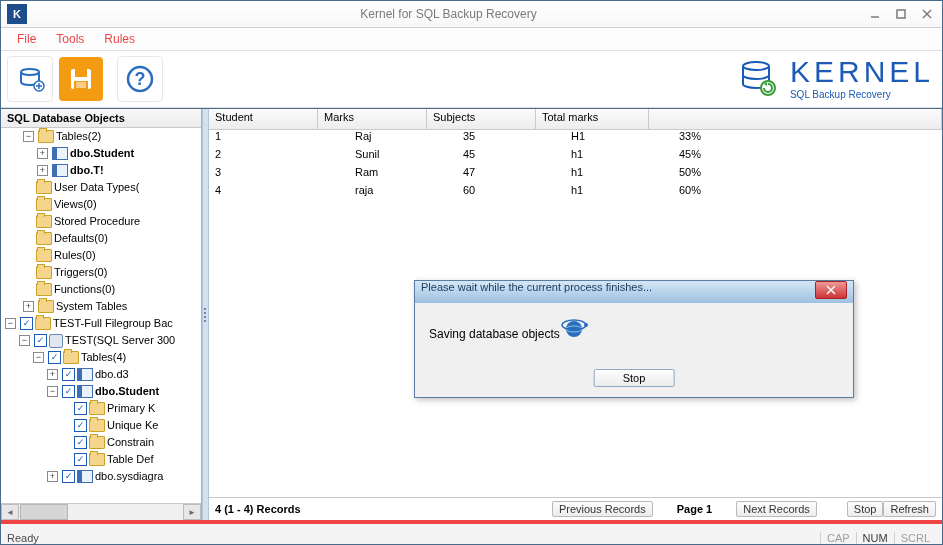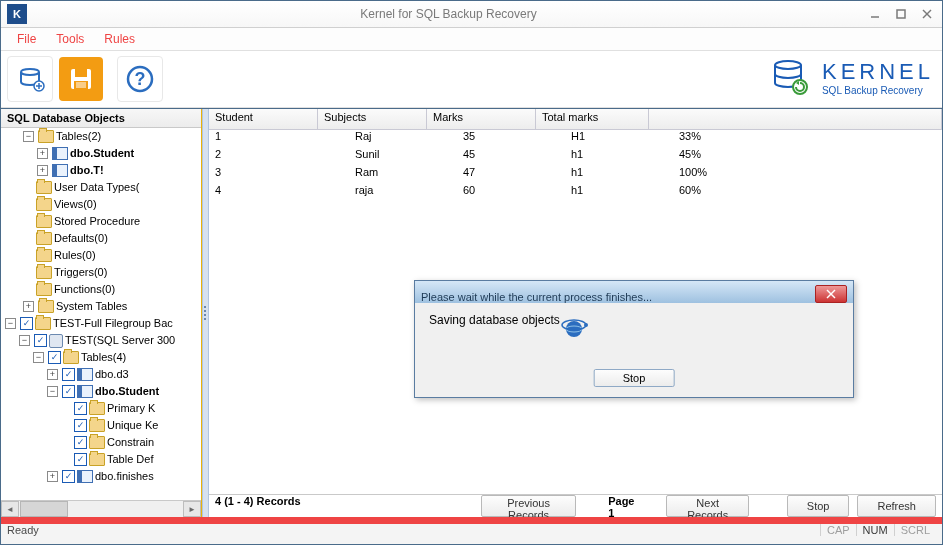--- a/index.html
+++ b/index.html
@@ -12,21 +12,21 @@
 .menubar{height:22px;background:#fdfdfd;display:flex;align-items:center;padding:0 6px;border-bottom:1px solid #e0e0e0}
 .menubar .mitem{padding:2px 10px;color:#ef4444;cursor:pointer}
 .toolbar{height:56px;background:#fff;display:flex;align-items:center;padding:0 6px;border-bottom:1px solid #e0e0e0;position:relative}
 .tbtn{width:44px;height:44px;margin-right:6px;border-radius:4px;display:flex;align-items:center;justify-content:center;cursor:pointer}
 .tbtn.add{background:#fff;border:1px solid #e8e8e8}
 .tbtn.save{background:#f39c12}
 .tbtn.help{background:#fff;border:1px solid #e8e8e8;margin-left:8px}
 .logo{position:absolute;right:8px;top:4px;display:flex;align-items:center;gap:8px}
 .logo svg{width:44px;height:44px}
 .logo .brand{color:#1a5bb5}
-.logo .brand .l1{font-size:22px;letter-spacing:4px;font-weight:400}
+.logo .brand .l1{font-size:30px;letter-spacing:4px;font-weight:400}
 .logo .brand .l2{font-size:10px}
 .body{flex:1;display:flex;min-height:0;border-top:1px solid #4a6b8a}
 .left{width:200px;display:flex;flex-direction:column;border-right:1px solid #eab308;min-height:0;background:#fff}
 .left .pane-title{background:linear-gradient(#f7f7f7,#ececec);border-bottom:1px solid #c9c9c9;padding:3px 6px;font-weight:bold;font-size:11px}
 .tree{flex:1;overflow:hidden;font-size:11px;line-height:17px;position:relative}
 .tree ul{list-style:none;margin:0;padding:0 0 0 14px}
 .tree li{white-space:nowrap}
 .tree .row{display:flex;align-items:center;gap:2px;cursor:pointer}
 .tree .exp{width:9px;height:9px;border:1px solid #8a8a8a;display:inline-flex;align-items:center;justify-content:center;font-size:9px;line-height:1;margin-right:2px;color:#444}
 .tree .exp.none{border:none}
@@ -48,33 +48,33 @@
 .grid .gh{display:flex;background:linear-gradient(#fbfbfb,#ededed);border-bottom:1px solid #c9c9d4;height:20px}
 .grid .gh .col{border-right:1px solid #c9c9d4;padding:2px 6px;color:#000;font-size:11px}
 .grid .gr{display:flex;height:18px}
 .grid .gr .col{padding:0 6px;font-size:11px;color:#000}
 .grid .c0{width:128px}
 .grid .c1{width:96px}
 .grid .c2{width:96px}
 .grid .c3{width:96px}
 .grid .c4{width:100px}
 .grid .c5{flex:1}
-.footer{height:22px;border-top:1px solid #c9c9c9;background:#fff;display:flex;padding:0 6px;gap:8px;font-size:11px}
+.footer{height:22px;border-top:1px solid #c9c9c9;background:#fff;display:flex;align-items:center;padding:0 6px;gap:0;font-size:11px}
 .footer .info{flex:0 0 250px;font-weight:bold}
 .footer .spacer{flex:1}
-.footer button{font-family:inherit;font-size:11px;background:linear-gradient(#fdfdfd,#ececec);border:1px solid #b9b9b9;border-radius:2px;padding:1px 19px;cursor:pointer;color:#333}
+.footer button{font-family:inherit;font-size:11px;background:linear-gradient(#fdfdfd,#ececec);border:1px solid #b9b9b9;border-radius:2px;padding:1px 6px;cursor:pointer;color:#333}
 .footer .page{font-weight:bold;margin:0 24px}
-.status{height:20px;background:#f4f4f4;border-top:7px solid #ef4444;display:flex;align-items:flex-start;padding:0 6px;font-size:11px;color:#4a4a4a}
+.status{height:20px;background:#f4f4f4;border-top:4px solid #ef4444;display:flex;align-items:flex-end;padding:0 6px;font-size:11px;color:#4a4a4a}
 .status .sfill{flex:1}
 .status .sseg{padding:0 6px;color:#9e9e9e;border-left:1px solid #d0d0d0}
 .status .sseg.on{color:#3a3a3a}
 .dialog{position:absolute;left:413px;top:279px;width:438px;height:116px;background:#f0f0f0;border:1px solid #5a7ca1;box-shadow:2px 2px 6px rgba(0,0,0,.25)}
-.dialog .dtitle{height:22px;background:linear-gradient(#d5e7f7,#9ec1e0);display:flex;align-items:flex-end;padding:0 6px;color:#1e3a55;font-size:11px}
+.dialog .dtitle{height:22px;background:linear-gradient(#d5e7f7,#9ec1e0);display:flex;align-items:flex-start;padding:0 6px;color:#1e3a55;font-size:11px}
 .dialog .dclose{margin-left:auto;width:30px;height:16px;background:linear-gradient(#e99,#c33);border:1px solid #a22;border-radius:2px;display:flex;align-items:center;justify-content:center;color:#fff;cursor:pointer}
-.dialog .dbody{display:flex;padding:10px 14px;align-items:flex-start}
+.dialog .dbody{display:flex;padding:10px 14px;align-items:flex-end}
 .dialog .stopwrap{position:absolute;left:50%;bottom:10px;transform:translateX(-50%)}
 .dialog button{font-family:inherit;font-size:11px;background:linear-gradient(#fdfdfd,#ececec);border:1px solid #8fa9c6;border-radius:2px;padding:2px 28px;cursor:pointer}
 .tree .srv{display:inline-block;width:12px;height:12px;background:#e0e7f1;border:1px solid #6b89b0;border-radius:2px}
 </style>
 </head>
 <body>
 
 <div class="window">
   <div class="titlebar">
     <div class="app-ico">K</div>
@@ -303,21 +303,21 @@
                                 <span>Table Def</span>
                               </div>
                             </li>
                         </ul>
                       </li>
                       <li>
                           <div class="row">
                             <span class="exp">+</span>
                             <span class="cb">✓</span>
                             <span class="tbl"></span>
-                            <span>dbo.finishes</span>
+                            <span>dbo.sysdiagra</span>
                           </div>
                         </li>
                     </ul>
                   </li>
                 </ul>
               </li>
             </ul>
           </li>
         </ul>
       </div>
@@ -335,22 +335,22 @@
           <span></span>
           <span></span>
           <span></span>
         </div>
       </div>
 
     <div class="right">
       <div class="grid">
         <div class="gh">
           <div class="col c1">Student</div>
+          <div class="col c2">Marks</div>
           <div class="col c3">Subjects</div>
-          <div class="col c2">Marks</div>
           <div class="col c4">Total marks</div>
           <div class="col c5"></div>
         </div>
         <div id="grid-rows">
             <div class="gr">
               <div class="col c0">1</div>
               <div class="col c1">Raj</div>
               <div class="col c2">35</div>
               <div class="col c3">H1</div>
               <div class="col c4">33%</div>
@@ -360,21 +360,21 @@
               <div class="col c1">Sunil</div>
               <div class="col c2">45</div>
               <div class="col c3">h1</div>
               <div class="col c4">45%</div>
             </div>
             <div class="gr">
               <div class="col c0">3</div>
               <div class="col c1">Ram</div>
               <div class="col c2">47</div>
               <div class="col c3">h1</div>
-              <div class="col c4">100%</div>
+              <div class="col c4">50%</div>
             </div>
             <div class="gr">
               <div class="col c0">4</div>
               <div class="col c1">raja</div>
               <div class="col c2">60</div>
               <div class="col c3">h1</div>
               <div class="col c4">60%</div>
             </div>
           </div>
       </div>

